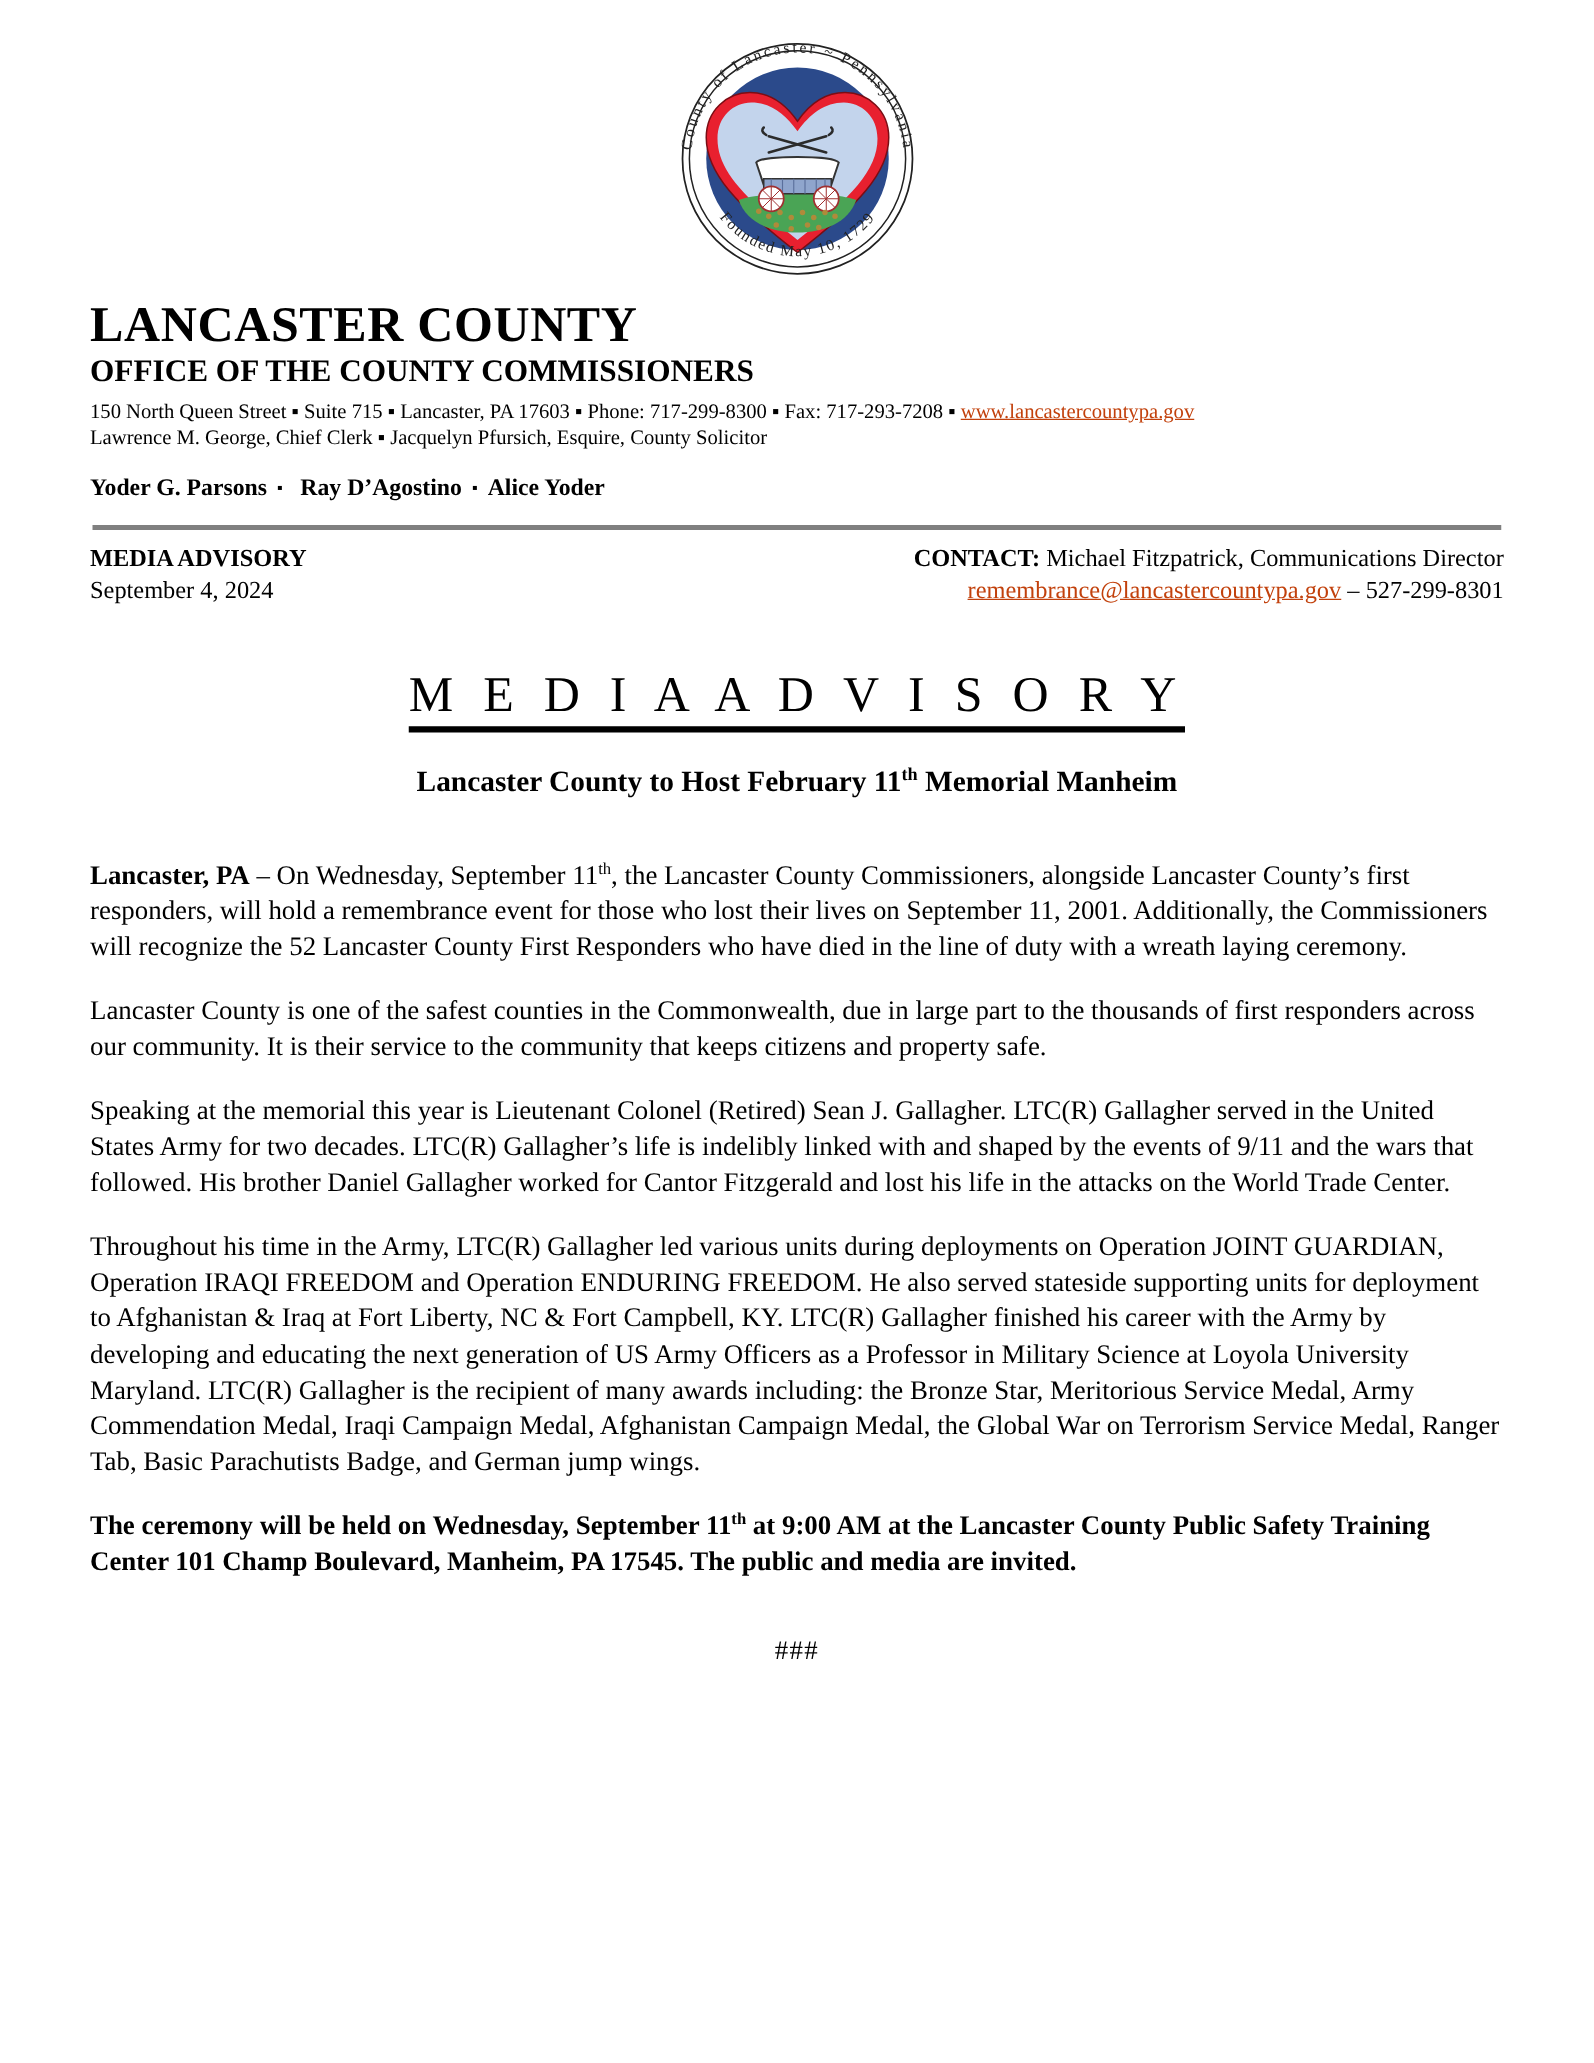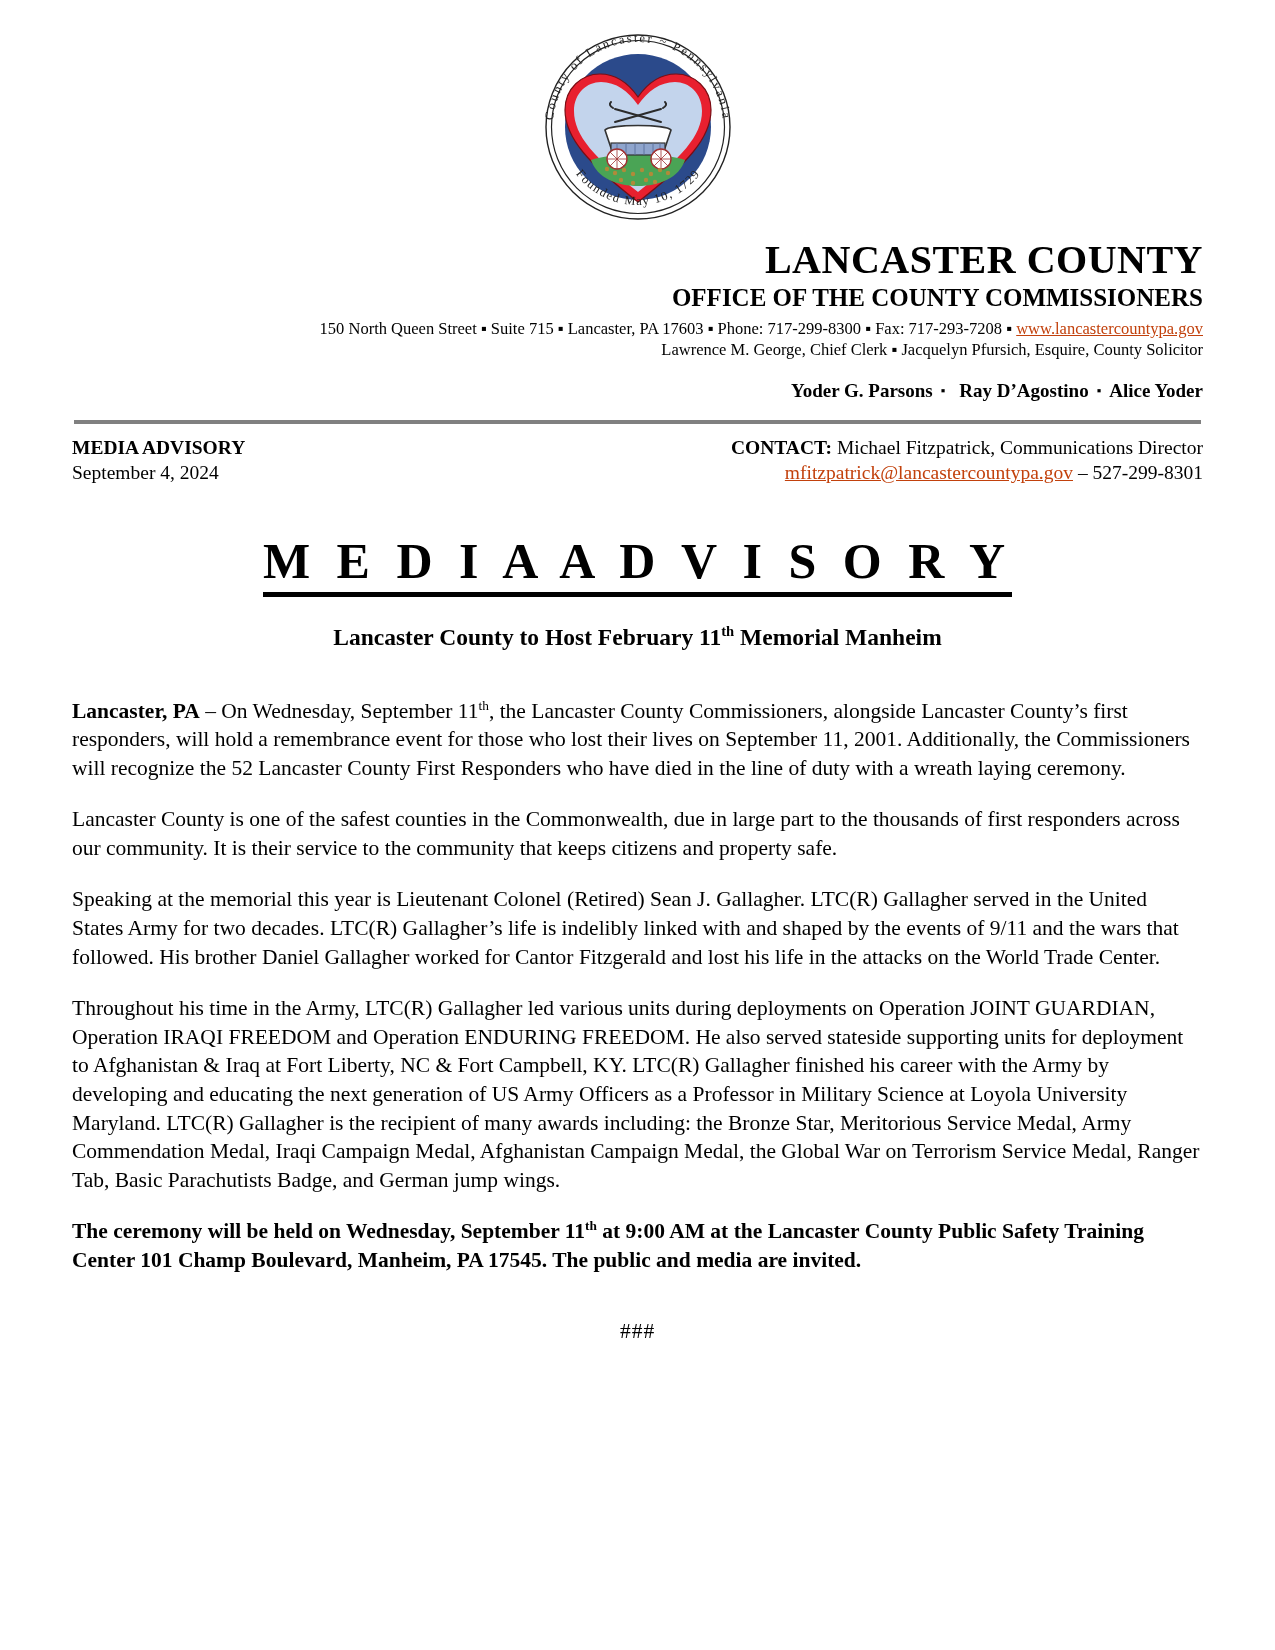--- a/index.html
+++ b/index.html
@@ -31,21 +31,21 @@
   }
   .seal {
     width: 218px;
     height: 198px;
     position: relative;
   }
   .seal svg { display: block; }
 
   
   .letterhead {
-    text-align: right;
+    text-align: left;
     margin-top: 14px;
   }
   .lh-title {
     font-size: 40px;
     font-weight: bold;
     letter-spacing: 0.5px;
     line-height: 1.08;
   }
   .lh-sub {
     font-size: 25px;
@@ -102,22 +102,22 @@
     font-size: 19.5px;
     line-height: 1.28;
   }
   .meta-left { text-align: left; }
   .meta-right { text-align: right; }
   .meta-label { font-weight: bold; }
 
   
   .doc-title {
     text-align: center;
-    font-size: 50px;
-    font-weight: bold;
+    font-size: 40px;
+    font-weight: normal;
     letter-spacing: 7px;
     margin-top: 48px;
     line-height: 1.1;
   }
   .doc-title span.inner {
     border-bottom: 5px solid #000;
     padding-bottom: 3px;
   }
   .doc-subtitle {
     text-align: center;
@@ -246,21 +246,21 @@
 
   <div class="rule"></div>
 
   <div class="meta">
     <div class="meta-left">
       <div class="meta-label">MEDIA ADVISORY</div>
       <div>September 4, 2024</div>
     </div>
     <div class="meta-right">
       <div><span class="meta-label">CONTACT:</span><span> Michael Fitzpatrick, Communications Director</span></div>
-      <div><a class="link" href="#">mfitzpatrick@lancastercountypa.gov</a><span> – 527-299-8301</span></div>
+      <div><a class="link" href="#">remembrance@lancastercountypa.gov</a><span> – 527-299-8301</span></div>
     </div>
   </div>
 
   <div class="doc-title"><span class="inner">M E D I A   A D V I S O R Y</span></div>
 
   <div class="doc-subtitle"><span>Lancaster County to Host February 11</span><sup>th</sup><span> Memorial Manheim</span></div>
 
   <div class="body-copy">
     <p><span class="b">Lancaster, PA</span><span> – On Wednesday, September 11</span><sup>th</sup><span>, the Lancaster County Commissioners, alongside Lancaster County’s first responders, will hold a remembrance event for those who lost their lives on September 11, 2001. Additionally, the Commissioners will recognize the 52 Lancaster County First Responders who have died in the line of duty with a wreath laying ceremony.</span></p>
 

